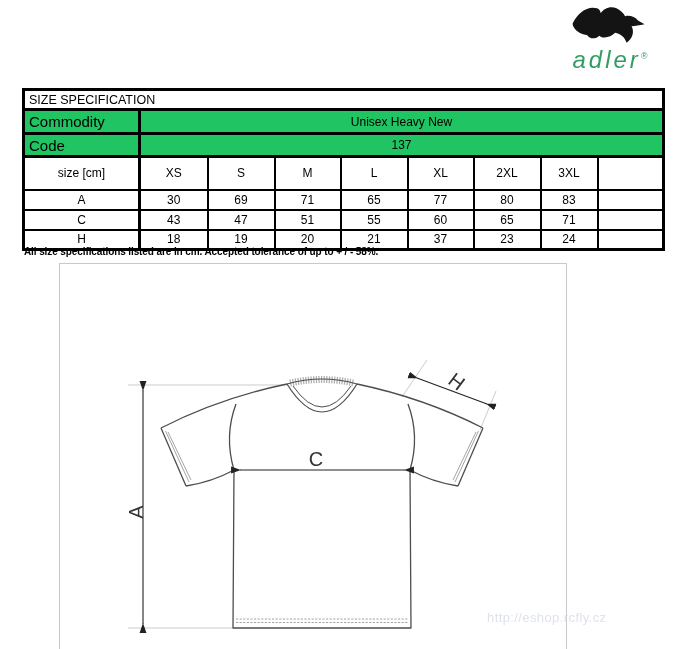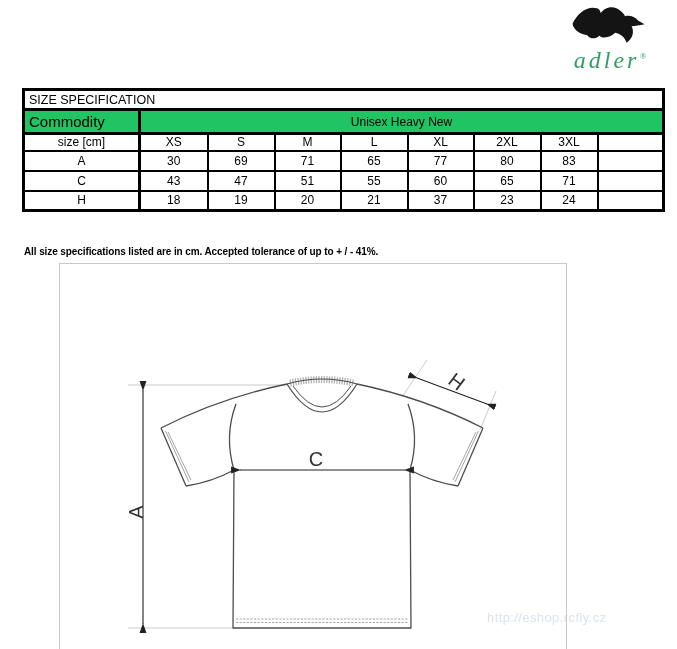--- a/index.html
+++ b/index.html
@@ -2,36 +2,36 @@
 <html><head>
 <meta charset="utf-8">
 <style>
   html,body{margin:0;padding:0;background:#fff;}
   #canvas{position:relative;width:677px;height:649px;background:#fff;overflow:hidden;
           font-family:"Liberation Sans",sans-serif;}
 
   
   .logo{position:absolute;top:4px;right:13px;width:108px;text-align:center;}
   .logo svg{display:block;margin:0 auto;}
-  .brand{font-family:Liberation Serif, serif;font-style:italic;font-size:24px;
+  .brand{font-family:Liberation Sans, sans-serif;font-style:italic;font-size:24px;
          color:var(--brand-green,#2f9e60);letter-spacing:3px;line-height:1;margin-top:-2px;}
   .brand sup{font-size:9px;letter-spacing:0;}
 
   
   .spec{position:absolute;left:22px;top:88px;border-collapse:collapse;table-layout:fixed;
         width:642px;border:3px solid #000;}
   .spec td,.spec th{border:2px solid #000;font-weight:normal;font-size:12px;
         text-align:center;padding:0;overflow:hidden;white-space:nowrap;color:#000;}
   .spec .ttl{font-size:12.5px;text-align:left;padding-left:4px;border-bottom-width:3px;}
   .spec .green{background:var(--table-green,#21c462);}
   .spec .lbl{text-align:left;padding-left:4px;font-size:15px;}
   .spec .c0{border-right-width:3px;}
   .spec tr.grow td{border-top-width:3px;border-bottom-width:3px;}
   .r-title{height:20px;} .r-commodity{height:24px;} .r-code{height:23px;}
-  .r-sizes{height:17px;} .r-data{height:20px;}
+  .r-sizes{height:33px;} .r-data{height:20px;}
 
   
   .note{position:absolute;left:24px;top:246px;font-size:10px;font-weight:bold;
         letter-spacing:-0.1px;color:#000;}
 
   
   .diagram-box{position:absolute;left:59px;top:263px;width:506px;height:391px;
                border:1px solid #c9c9c9;background:#fff;}
   .diagram-svg{position:absolute;left:59px;top:263px;}
 
@@ -68,20 +68,24 @@
         <col style="width:66px">
     </colgroup>
     <tbody>
         <tr class="r-title">
       <td class="ttl" colspan="9">SIZE SPECIFICATION</td>
     </tr>
     <tr class="grow r-commodity">
       <td class="green lbl c0">Commodity</td>
       <td class="green" colspan="8">Unisex Heavy New</td>
     </tr>
+    <tr class="grow r-code">
+      <td class="green lbl c0">Code</td>
+      <td class="green" colspan="8">137</td>
+    </tr>
     <tr class="r-sizes">
       <th class="c0">size [cm]</th>
       <th>XS</th>
       <th>S</th>
       <th>M</th>
       <th>L</th>
       <th>XL</th>
       <th>2XL</th>
       <th>3XL</th>
       <th></th>
@@ -115,21 +119,21 @@
       <td>20</td>
       <td>21</td>
       <td>37</td>
       <td>23</td>
       <td>24</td>
       <td></td>
     </tr>
   </tbody>
     </table>
 
-  <div class="note">All size specifications listed are in cm. Accepted tolerance of up to + / - 41%.</div>
+  <div class="note">All size specifications listed are in cm. Accepted tolerance of up to + / - 58%.</div>
 
   <div class="diagram-box"></div>
 
   <svg class="diagram-svg" width="506" height="386" viewBox="59 263 506 386">
     <defs>
       <marker id="arr" viewBox="0 0 10 10" refX="1" refY="5" markerWidth="9" markerHeight="9" orient="auto-start-reverse">
         <path d="M0,5 L10,1.5 L10,8.5 Z" fill="#222"></path>
       </marker>
     </defs>
 

